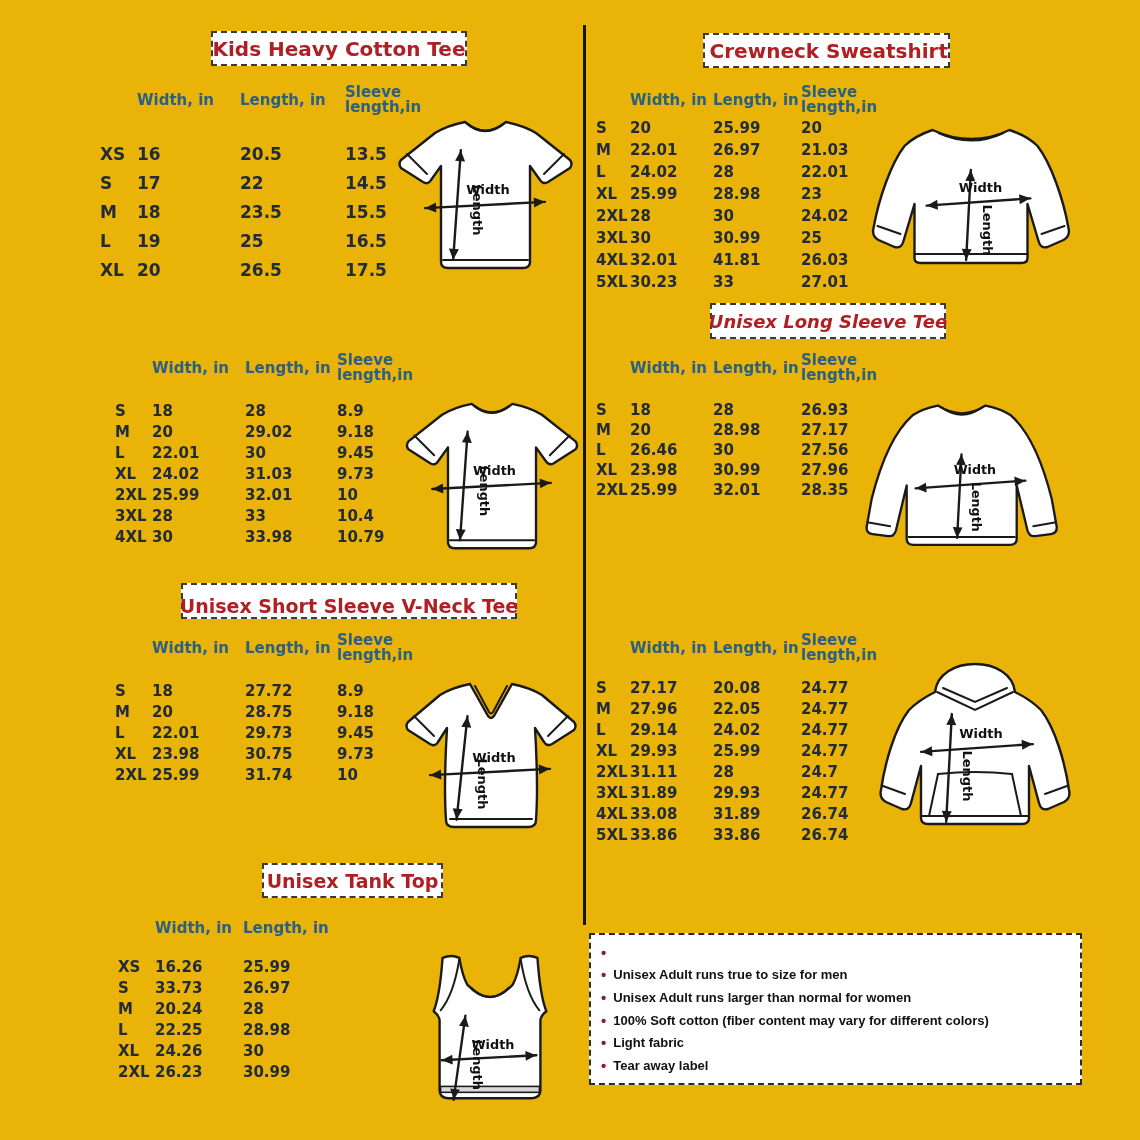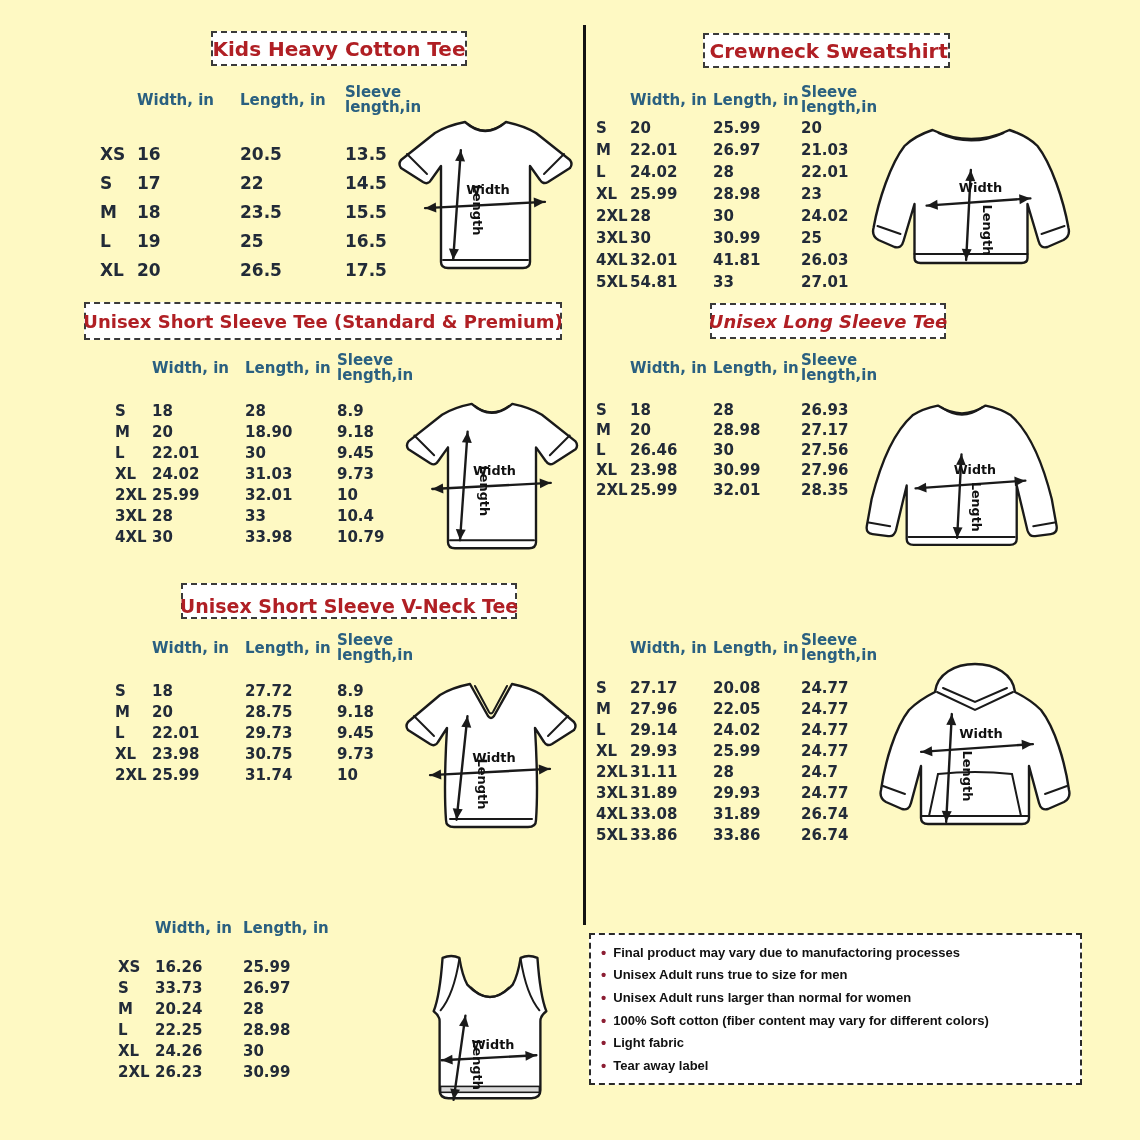--- a/index.html
+++ b/index.html
@@ -1,16 +1,16 @@
 <!DOCTYPE html>
 <html style="--title-red: #b01f24; --header-blue: #2a6080; --text-dark: #222b38; --bullet-maroon: #8c1e33;"><head>
 <meta charset="utf-8">
 <style>
   html,body{margin:0;padding:0;background:#fff;}
-  #stage{position:relative;width:1140px;height:1140px;background:#fef9c3;overflow:hidden;
+  #stage{position:relative;width:1140px;height:1140px;background:#eab308;overflow:hidden;
          font-family:"DejaVu Sans","Liberation Sans",sans-serif;color:var(--text-dark,#222b38);}
   .abs{position:absolute;}
   
   .divider{left:583px;top:25px;width:3px;height:900px;background:#141414;}
   
   .titlebox{border:2px dashed #3a3a3a;background:#fff;display:flex;align-items:center;justify-content:center;
             color:var(--title-red,#b01f24);font-weight:bold;font-size:19px;white-space:nowrap;}
   .titlebox.big{font-size:20px;}
   .titlebox.small{font-size:18px;}
   
@@ -177,21 +177,21 @@
         <span class="c c3">25</span>
       </div>
       <div class="trow">
         <span class="c c0">4XL</span>
         <span class="c c1">32.01</span>
         <span class="c c2">41.81</span>
         <span class="c c3">26.03</span>
       </div>
       <div class="trow">
         <span class="c c0">5XL</span>
-        <span class="c c1">54.81</span>
+        <span class="c c1">30.23</span>
         <span class="c c2">33</span>
         <span class="c c3">27.01</span>
       </div>
     </div>
   <svg class="abs" style="left:866px;top:112px;" width="210" height="190" viewBox="0 0 205 190">
     <path class="garment" d="M64,18 C52,22 42,28 36,34 C22,52 10,88 5,116 Q3,124 10,128 L26,135 Q33,137 35,129 L46,92 L46,146 Q46,151 52,151 L153,151 Q159,151 159,146 L159,92 L170,129 Q172,137 179,135 L195,128 Q202,124 200,116 C195,88 183,52 169,34 C163,28 153,22 141,18 Q103,36 64,18 Z"></path>
     <path class="detail" d="M70,21 Q103,36 135,21"></path>
     <path class="detail" d="M9,114 L32,122"></path>
     <path class="detail" d="M196,114 L173,122"></path>
     <path class="detail" d="M46,142 L159,142"></path>
@@ -202,41 +202,38 @@
     </g>
     <g transform="rotate(3 100 103)">
       <line class="arrow" x1="100" y1="58" x2="100" y2="148"></line>
       <path class="ah" d="M100,58 L95,69 L105,69 Z"></path>
       <path class="ah" d="M100,148 L95,137 L105,137 Z"></path>
     </g>
     <text class="alabel" x="112" y="80" text-anchor="middle">Width</text>
     <text class="alabel" x="114" y="118" text-anchor="middle" transform="rotate(90 114 118)">Length</text>
   </svg>
 
-  <div class="abs titlebox small" style="left:84px;top:302px;width:474px;height:34px;">
-    <span>Unisex Short Sleeve Tee (Standard &amp; Premium)</span>
-  </div>
   <div class="abs hdr-row h-left" style="left:115px;top:350px;">
       <span class="c c0"></span>
       <span class="c hdr c1">Width, in</span>
       <span class="c hdr c2">Length, in</span>
       <span class="c hdr c3">Sleeve
 length,in</span>
     </div>
   <div class="abs tbl t-left" style="left:115px;top:400px;">
       <div class="trow">
         <span class="c c0">S</span>
         <span class="c c1">18</span>
         <span class="c c2">28</span>
         <span class="c c3">8.9</span>
       </div>
       <div class="trow">
         <span class="c c0">M</span>
         <span class="c c1">20</span>
-        <span class="c c2">18.90</span>
+        <span class="c c2">29.02</span>
         <span class="c c3">9.18</span>
       </div>
       <div class="trow">
         <span class="c c0">L</span>
         <span class="c c1">22.01</span>
         <span class="c c2">30</span>
         <span class="c c3">9.45</span>
       </div>
       <div class="trow">
         <span class="c c0">XL</span>
@@ -479,20 +476,23 @@
     </g>
     <g transform="rotate(3 74 110)">
       <line class="arrow" x1="74" y1="56" x2="74" y2="164"></line>
       <path class="ah" d="M74,56 L69,67 L79,67 Z"></path>
       <path class="ah" d="M74,164 L69,153 L79,153 Z"></path>
     </g>
     <text class="alabel" x="106" y="80" text-anchor="middle">Width</text>
     <text class="alabel" x="88" y="118" text-anchor="middle" transform="rotate(90 88 118)">Length</text>
   </svg>
 
+  <div class="abs titlebox" style="left:262px;top:863px;width:177px;height:31px;">
+    <span>Unisex Tank Top</span>
+  </div>
   <div class="abs hdr-row h-tank" style="left:118px;top:910px;">
       <span class="c c0"></span>
       <span class="c hdr c1">Width, in</span>
       <span class="c hdr c2">Length, in</span>
     </div>
   <div class="abs tbl t-tank" style="left:118px;top:956px;">
       <div class="trow">
         <span class="c c0">XS</span>
         <span class="c c1">16.26</span>
         <span class="c c2">25.99</span>
@@ -539,21 +539,20 @@
       <path class="ah" d="M34,64 L29,75 L39,75 Z"></path>
       <path class="ah" d="M34,150 L29,139 L39,139 Z"></path>
     </g>
     <text class="alabel" x="68" y="98" text-anchor="middle">Width</text>
     <text class="alabel" x="48" y="114" text-anchor="middle" transform="rotate(90 48 114)">Length</text>
   </svg>
 
   <div class="abs notesbox" style="left:589px;top:933px;width:469px;height:136px;">
       <div class="note">
         <span class="bullet">•</span>
-        <span>Final product may vary due to manufactoring processes</span>
       </div>
       <div class="note">
         <span class="bullet">•</span>
         <span>Unisex Adult runs true to size for men</span>
       </div>
       <div class="note">
         <span class="bullet">•</span>
         <span>Unisex Adult runs larger than normal for women</span>
       </div>
       <div class="note">

